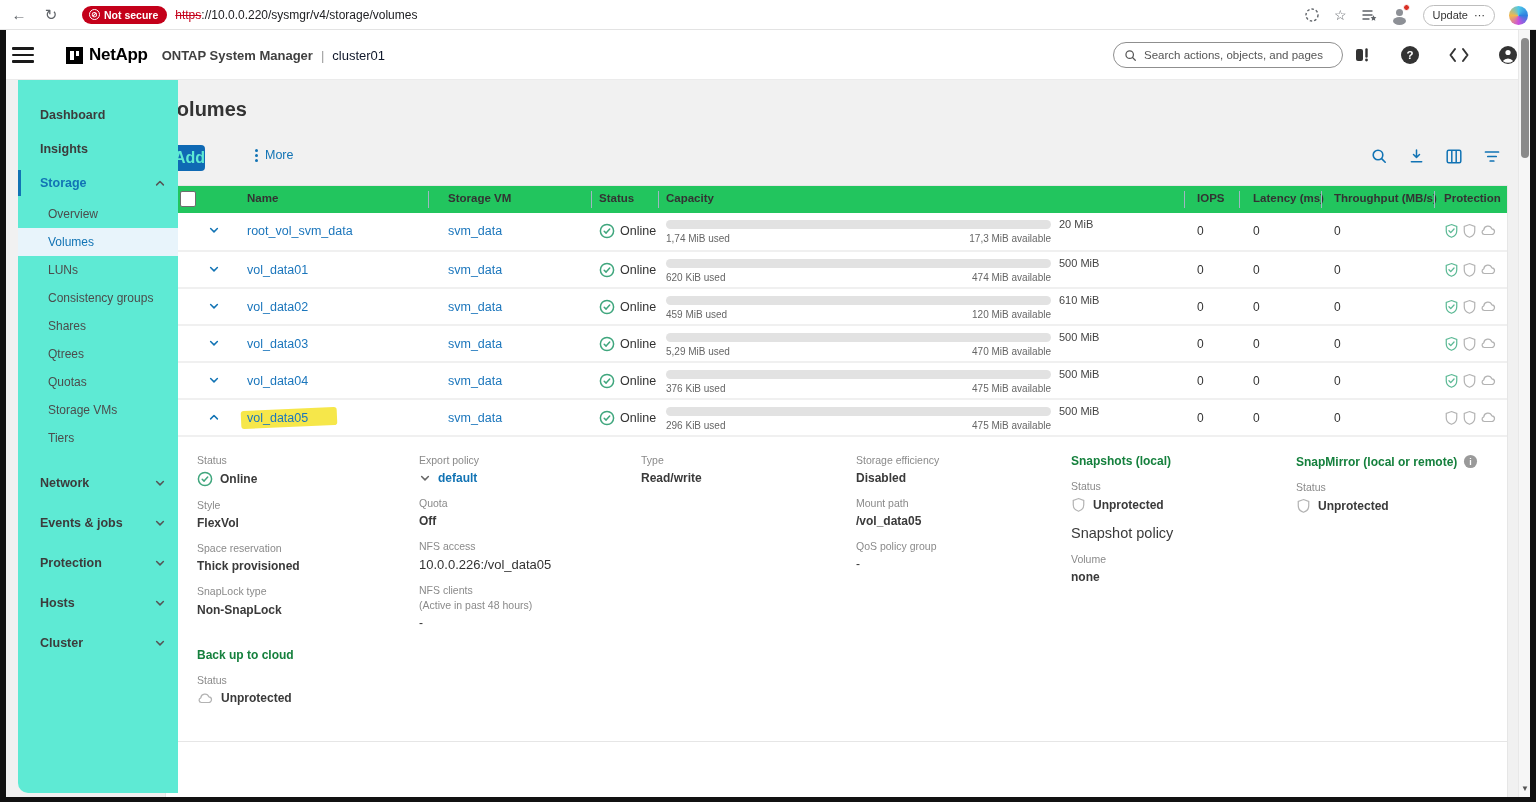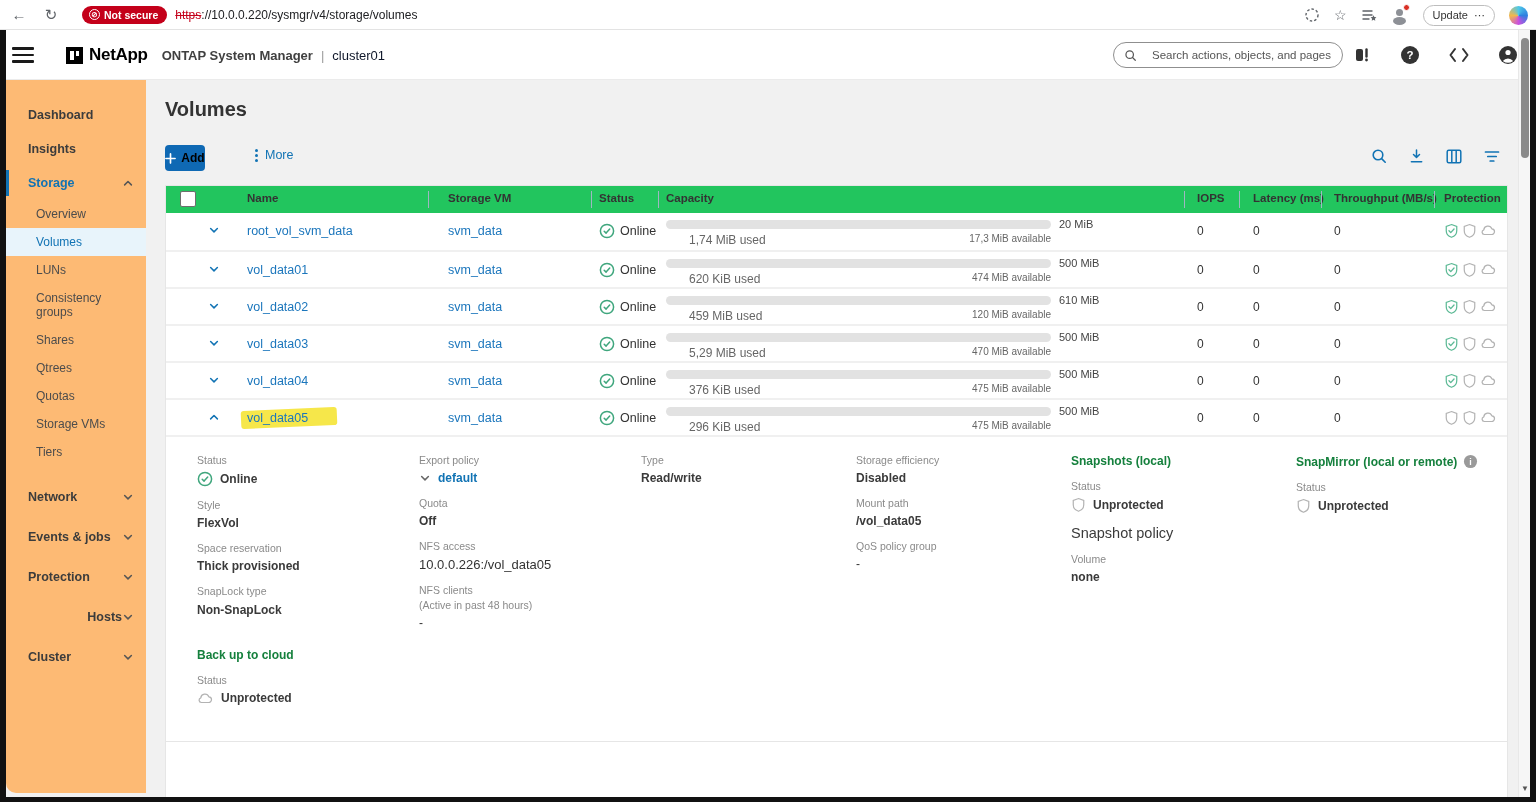--- a/index.html
+++ b/index.html
@@ -29,47 +29,47 @@
   .hamburger { position:absolute; left:12px; top:14px; width:22px; height:22px; display:flex; flex-direction:column; justify-content:center; gap:4px; }
   .hamburger span { display:block; height:2.4px; background:#1a1a1a; border-radius:1px; }
   .brand-row { position:absolute; left:66px; top:0; height:50px; display:flex; align-items:center; }
   .netapp-mark { width:17px; height:17px; background:#000; position:relative; margin-right:6px; }
   .netapp-mark:before { content:""; position:absolute; left:4px; top:4px; width:3.5px; height:9px; background:#fff; }
   .netapp-mark:after { content:""; position:absolute; left:9.5px; top:4px; width:3.5px; height:5px; background:#fff; }
   .brand-name { font-size:17px; font-weight:bold; color:#000; letter-spacing:-0.3px; }
   .app-title { margin-left:14px; font-size:13px; font-weight:bold; color:#404040; }
   .app-sep { margin-left:8px; color:#9b9b9b; font-size:13px; }
   .cluster-name { margin-left:8px; font-size:13px; color:#0f172a; }
-  .global-search { position:absolute; left:1113px; top:12px; width:230px; height:26px; border:1px solid #8f8f8f; border-radius:14px; display:flex; align-items:center; padding:0 10px; gap:15px; background:#fff; }
+  .global-search { position:absolute; left:1113px; top:12px; width:230px; height:26px; border:1px solid #8f8f8f; border-radius:14px; display:flex; align-items:center; padding:0 10px; gap:7px; background:#fff; }
   .global-search input { border:none; outline:none; font-size:11.5px; color:#333; width:180px; font-family:"Liberation Sans",sans-serif; background:transparent; }
   .global-search input::placeholder { color:#555; }
   .hdr-icons { position:absolute; right:18px; top:0; height:50px; display:flex; align-items:center; gap:29px; }
   .hdr-ico { color:#333; display:flex; align-items:center; }
 
   
   .edge-black-left { position:absolute; left:0; top:30px; width:6px; height:772px; background:#111; z-index:40; }
   .edge-black-right { position:absolute; right:0; top:30px; width:6px; height:772px; background:#111; z-index:40; }
   .edge-black-bottom { position:absolute; left:0; bottom:0; width:1536px; height:5px; background:#111; z-index:41; }
   .scrollbar { position:absolute; right:6px; top:30px; width:12px; height:767px; background:#f6f6f6; z-index:39; border-left:1px solid #e8e8e8; }
   .scroll-thumb { position:absolute; left:2px; top:8px; width:8px; height:120px; background:#8a8a8a; border-radius:4px; }
   .scroll-arrow-down { position:absolute; left:2px; bottom:4px; color:#555; font-size:8px; }
 
-  .sidebar { position:absolute; left:6px; top:80px; width:140px; height:713px; background:#fdba74; border-bottom-left-radius:10px; z-index:10; }
+  .sidebar { position:absolute; left:18px; top:80px; width:160px; height:713px; background:#5eead4; border-bottom-left-radius:10px; z-index:10; }
   .side-item { position:relative; display:flex; align-items:center; justify-content:space-between; padding:10px 12px 10px 22px; font-size:12.5px; font-weight:bold; color:#3c3c3c; cursor:pointer; }
   .side-item .chev { color:#555; }
   .side-item.active-parent { color:#1173b4; }
   .side-item.active-parent:before { content:""; position:absolute; left:0; top:4px; bottom:4px; width:3px; background:#1173b4; }
   .side-child { padding:7px 12px 7px 30px; font-size:12px; color:#4c4c4c; cursor:pointer; }
   .side-child.selected { background:#e8f4fb; color:#1173b4; }
   .side-group-gap { height:8px; }
 
   .main { position:absolute; left:165px; top:80px; width:1343px; z-index:5; }
   .page-title { font-size:20px; font-weight:bold; color:#333; margin-top:18px; }
   .toolbar { position:relative; margin-top:24px; height:27px; }
-  .add-btn { position:absolute; left:0; top:0; width:40px; height:26px; background:#0f69b4; color:#000000; border:none; border-radius:4px; font-size:12px; font-weight:bold; display:flex; align-items:center; justify-content:center; gap:5px; cursor:pointer; font-family:"Liberation Sans",sans-serif; }
+  .add-btn { position:absolute; left:0; top:0; width:40px; height:26px; background:#0f69b4; color:#5eead4; border:none; border-radius:4px; font-size:16px; font-weight:bold; display:flex; align-items:center; justify-content:center; gap:5px; cursor:pointer; font-family:"Liberation Sans",sans-serif; }
   .more-btn { position:absolute; left:90px; top:3px; display:flex; align-items:center; gap:7px; color:#1173b4; font-size:12.5px; cursor:pointer; }
   .dots-v { display:inline-flex; flex-direction:column; gap:2px; }
   .dots-v i { width:3px; height:3px; border-radius:50%; background:#1173b4; }
   .tool-icons { position:absolute; right:8px; top:3px; display:flex; gap:22px; color:#1173b4; }
   .tool-icons .ti { cursor:pointer; display:flex; align-items:center; }
 
   .table-card { margin-top:13px; background:#fff; border:1px solid #e6e6e6; }
   .thead { position:relative; height:27px; background:#22c55e; }
   .thead .col-label { position:absolute; top:6px; font-size:11.5px; font-weight:bold; color:#333; }
   .thead .vsep { position:absolute; top:5px; width:1px; height:17px; background:#9fb6c2; }
@@ -78,21 +78,21 @@
   .vrow { position:relative; height:37px; border-top:2px solid #f0f0f0; background:#fff; }
   .vrow:first-child { border-top:none; }
   .row-chev { position:absolute; left:42px; top:11px; color:#1173b4; cursor:pointer; }
   .cell-link { position:absolute; top:11px; font-size:12.5px; color:#1b76bc; cursor:pointer; }
   .cell-name { left:81px; }
   .cell-svm { left:282px; }
   .cell-status { position:absolute; left:433px; top:10px; display:flex; align-items:center; gap:5px; font-size:12.5px; color:#333; }
   .cap-track { position:absolute; left:500px; top:7px; width:385px; height:9px; background:#e2e2e2; border-radius:5px; }
   .cap-fill { height:9px; background:#7a2fe8; border-radius:5px; }
   .cap-total { position:absolute; left:893px; top:5px; font-size:11px; color:#444; }
-  .cap-used { position:absolute; left:523px; top:20px; font-size:12px; color:#666; }
+  .cap-used { position:absolute; left:500px; top:20px; font-size:10px; color:#666; }
   .cap-avail { position:absolute; left:500px; width:385px; top:20px; font-size:10px; color:#666; text-align:right; }
   .cell-num { position:absolute; top:11px; font-size:12px; color:#333; }
   .prot-cell { position:absolute; left:1278px; top:10px; display:flex; gap:3px; }
   .hl-name { position:relative; display:inline-block; }
   .hl-name:before { content:""; position:absolute; left:-6px; top:-2px; width:96px; height:18px; background:#f4e32a; opacity:0.85; transform:rotate(-2.5deg); border-radius:3px; }
   .hl-name span { position:relative; }
 
   
   .detail-panel { position:relative; background:#fff; border-top:2px solid #f0f0f0; padding:17px 20px 24px 31px; display:grid; grid-template-columns:222px 222px 215px 215px 225px auto; }
   .detail-field { margin-bottom:12px; }
@@ -240,21 +240,21 @@
         </span>
       </div>
       <div class="side-item" style="margin-top: 6px;">
         <span>Protection</span>
         <span class="chev">
           <svg class="ic" width="12" height="12" viewBox="0 0 16 16">
             <path d="M3.5 6l4.5 4.5L12.5 6" fill="none" stroke="#555" stroke-width="2" stroke-linecap="round" stroke-linejoin="round"></path>
           </svg>
         </span>
       </div>
-      <div class="side-item" style="margin-top: 6px; justify-content: flex-end;">
+      <div class="side-item" style="margin-top: 6px;">
         <span>Hosts</span>
         <span class="chev">
           <svg class="ic" width="12" height="12" viewBox="0 0 16 16">
             <path d="M3.5 6l4.5 4.5L12.5 6" fill="none" stroke="#555" stroke-width="2" stroke-linecap="round" stroke-linejoin="round"></path>
           </svg>
         </span>
       </div>
       <div class="side-item" style="margin-top: 6px;">
         <span>Cluster</span>
         <span class="chev">

